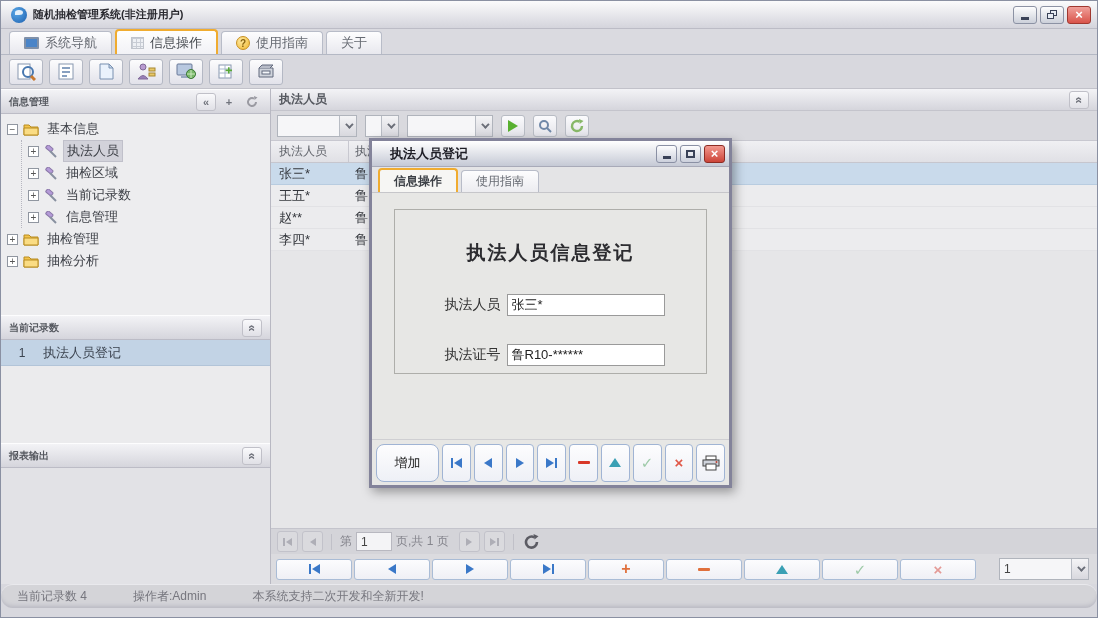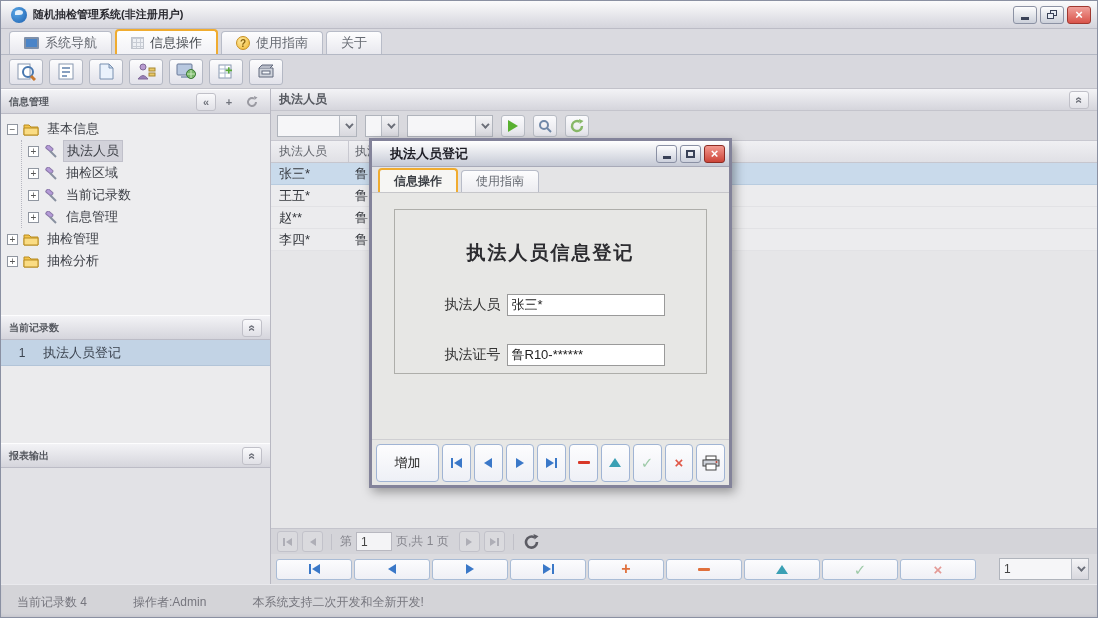--- a/index.html
+++ b/index.html
@@ -129,23 +129,23 @@
   .vb-b { width:2px; height:10px; background:#3a78c8; }
   .g-plus { color:#e0703c; font-size:16px; font-weight:bold; line-height:1; }
   .g-minus { width:12px; height:3px; background:#e0703c; border-radius:1px; }
   .g-up { width:0; height:0; border-style:solid; border-width:0 6px 9px 6px;
           border-color:transparent transparent #3aa0b4 transparent; }
   .g-check { color:#9ecaa8; font-size:15px; font-weight:bold; line-height:1; }
   .g-x { color:#e49a96; font-size:15px; font-weight:bold; line-height:1; }
   .foot-combo { margin-left:auto; width:90px; }
 
   
-  .statusbar { height:35px; background:#d4d4d8; border-top:1px solid #e9e9ed;
+  .statusbar { height:24px; background:#d4d4d8; border-top:1px solid #e9e9ed;
                display:flex; align-items:center; font-size:12px; color:#76767e; gap:46px; padding-left:16px;
-               box-shadow:inset 0 -4px 4px -2px #b8b8c2; }
+               box-shadow:inset 0 -4px 4px -2px #b8b8c2;border-radius:15px; }
 
   
   .dialog { position:absolute; left:368px; top:137px; width:363px; height:350px;
             border:3px solid #83839a; background:#e7e7e5; box-shadow:3px 4px 10px rgba(0,0,0,.35);
             display:flex; flex-direction:column; }
   .dlg-title { height:26px; background:linear-gradient(#ffffff,#c5c9d5); border-bottom:1px solid #a8aab8;
                display:flex; align-items:center; padding:0 4px 0 18px; }
   .dlg-title .tt { flex:1; font-size:13px; font-weight:bold; color:#1e1e26; }
   .dlg-btn { width:21px; height:18px; border:1px solid #8a90a4; border-radius:3px; margin-left:3px;
              background:linear-gradient(#fdfdfe,#ccd0dc); display:flex; align-items:center; justify-content:center; }
@@ -164,21 +164,21 @@
   .form-heading { text-align:center; font-family:"Liberation Serif","DejaVu Serif",serif;
                   font-size:19px; font-weight:bold; color:#2c2c30; letter-spacing:2px; }
   .form-row { display:flex; align-items:center; justify-content:center; margin-top:28px; gap:6px; }
   .form-row label { font-size:14px; color:#333; width:64px; text-align:right; }
   .form-row input { width:158px; height:22px; border:1px solid #9a9a9a; background:#fff;
                     font-size:13px; padding:0 4px; color:#222; font-family:"Liberation Sans",sans-serif; }
   .dlg-foot { height:46px; border-top:1px solid #cfcfd2; display:flex; align-items:center;
               padding:0 4px; gap:3px; background:#e7e7e5; }
   .dlg-act { height:38px; border:1px solid #a0b4d4; border-radius:4px;
              background:linear-gradient(#fdfdfe,#eef0f6); display:flex; align-items:center; justify-content:center; }
-  .dlg-act.txt { width:66px; font-size:13px; color:#222; }
+  .dlg-act.txt { width:66px; font-size:13px; color:#222;border-radius:8px; }
   .dlg-act.ico { width:30px; }
   svg { display:block; }
 </style>
 </head>
 <body>
 
 <div class="window">
 
   <div class="titlebar">
     <span class="app-logo"></span>

